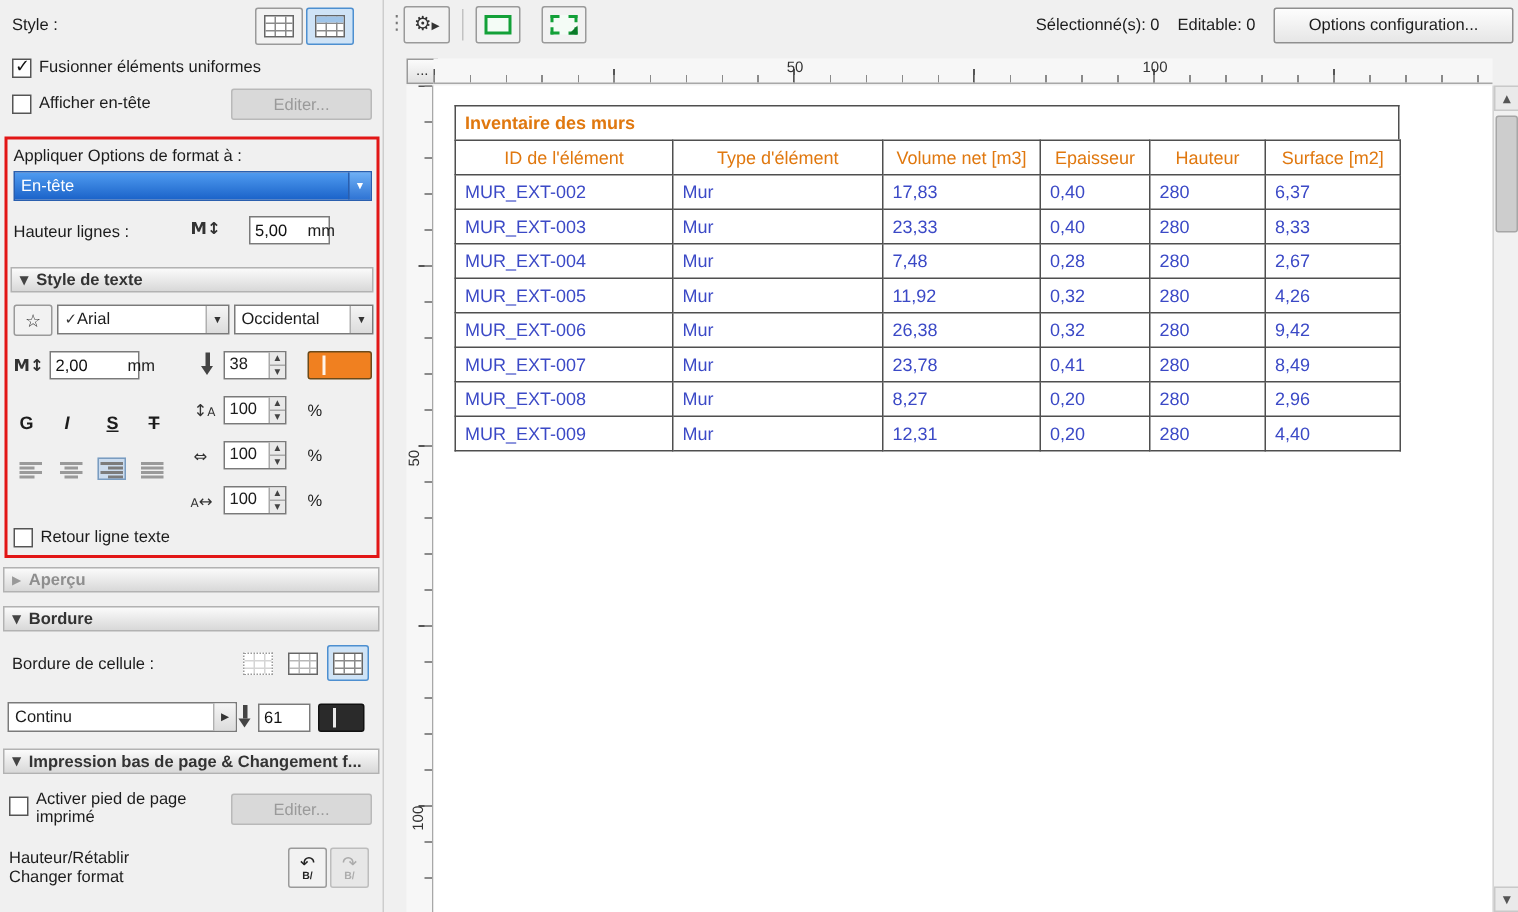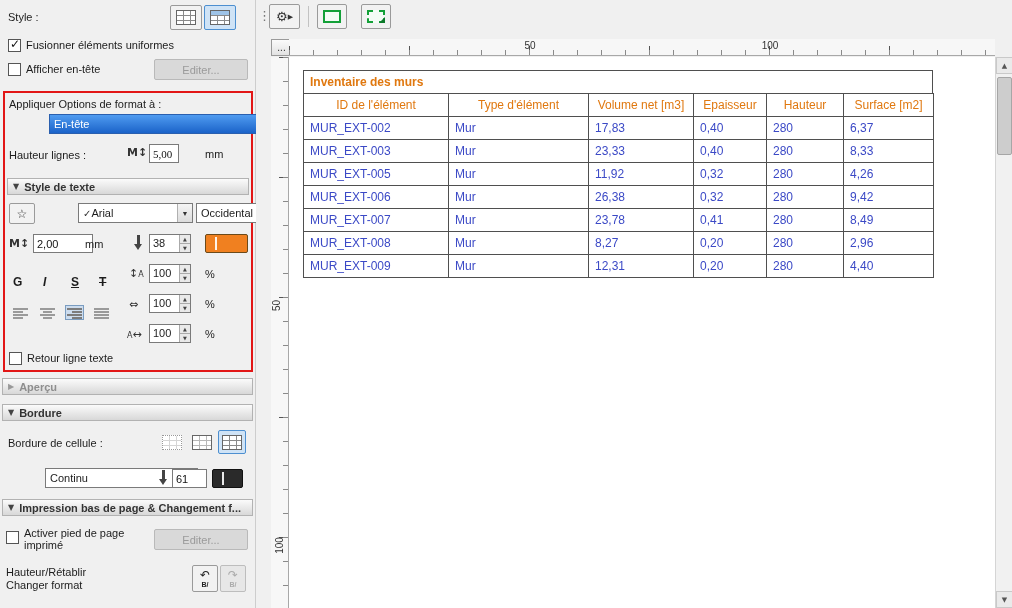--- a/index.html
+++ b/index.html
@@ -14,21 +14,21 @@
        font-size:11px;color:#1c1c1c;cursor:default;}
   .btn.disabled{background:#d9d9d9;border-color:#b9b9b9;color:#9a9a9a;}
   .iconbtn{position:absolute;display:flex;align-items:center;justify-content:center;
        background:#f2f2f2;border:1px solid #9a9a9a;border-radius:2px;}
   .iconbtn.selected{background:#cfe3f6;border-color:#4d8fd0;}
   .inp{position:absolute;border:1px solid #7a7a7a;background:#fff;font-family:"Liberation Sans",sans-serif;
        font-size:11px;padding:1px 3px;color:#111;}
   .cb{position:absolute;width:13px;height:13px;border:1px solid #555;background:#fff;}
   .cb.checked::after{content:"✓";position:absolute;left:1px;top:-3px;font-size:12px;font-weight:bold;color:#111;
        font-family:"DejaVu Sans",sans-serif;}
-  .combo{position:absolute;border:1px solid #7a7a7a;background:#fff;display:flex;align-items:center;margin-left:40px;}
+  .combo{position:absolute;border:1px solid #7a7a7a;background:#fff;display:flex;align-items:center;}
   .combo .txt{flex:1;padding:0 4px;overflow:hidden;white-space:nowrap;}
   .combo .arrow{width:15px;height:100%;display:flex;align-items:center;justify-content:center;
        background:linear-gradient(#f5f5f5,#dcdcdc);border-left:1px solid #b0b0b0;font-size:7px;color:#333;}
   .combo.blue{background:linear-gradient(#4f9bf0,#1b63c9);border-color:#2a5fae;color:#fff;}
   .combo.blue .arrow{background:linear-gradient(#6fb0f5,#2f74d4);border-left-color:#2a5fae;color:#fff;}
   .secbar{position:absolute;left:2px;right:2px;height:17px;display:flex;align-items:center;gap:5px;
        padding-left:5px;background:linear-gradient(#fbfbfb,#d8d8d8);border:1px solid #b2b2b2;
        font-weight:bold;color:#333;}
   .secbar .tri{font-size:8px;color:#444;font-family:"DejaVu Sans",sans-serif;}
   .secbar.dim{color:#8e8e8e;}
@@ -147,21 +147,21 @@
     <div class="redbox">
       <span class="lbl" style="left:4px;top:5px">Appliquer Options de format à :</span>
 
       <div class="combo blue" style="left:4px;top:21px;width:239px;height:20px">
         <span class="txt">En-tête</span>
         <span class="arrow">▼</span>
       </div>
 
       <span class="lbl" style="left:4px;top:56px">Hauteur lignes :</span>
       <span class="lbl ico" style="left:122px;top:53px;font-weight:bold">M↕</span>
-      <input class="inp" style="left: 144px; top: 51px; width: 30px; height: 19px; font-family: Liberation Serif, serif;" value="5,00">
+      <input class="inp" style="left: 161px; top: 51px; width: 54px; height: 19px;" value="5,00">
       <span class="lbl" style="left:200px;top:55px">mm</span>
 
       <div class="secbar" style="top:85px">
         <span class="tri">▼</span>
         <span>Style de texte</span>
       </div>
 
       <div class="iconbtn" style="left:4px;top:110px;width:26px;height:21px">
         <span class="ico" style="font-size:12px">☆</span>
       </div>
@@ -289,20 +289,25 @@
       <div class="iconbtn" style="left:13px;top:4px;width:31px;height:25px">
         <span class="ico" style="font-size:13px">⚙</span>
         <span class="ico" style="font-size:7px">▶</span>
       </div>
       <div style="position:absolute;left:52px;top:6px;width:1px;height:21px;background:#c2c2c2"></div>
       <div class="iconbtn" style="left:61px;top:4px;width:30px;height:25px">
         <span class="green-ico"></span>
       </div>
       <div class="iconbtn" style="left:105px;top:4px;width:30px;height:25px">
         <span class="green-ico edit"></span>
+      </div>
+      <div class="tb-right">
+        <span>Sélectionné(s): 0</span>
+        <span>Editable: 0</span>
+        <div class="btn" style="position:static;width:160px;height:24px">Options configuration...</div>
       </div>
     </div>
 
     <div class="corner-btn">...</div>
 
     <div class="h-ruler">
       <span class="num" style="left:241px">50</span>
       <span class="num" style="left:481px">100</span>
     </div>
 
@@ -344,20 +349,28 @@
               </tr>
               <tr>
                 <td>MUR_EXT-003</td>
                 <td>Mur</td>
                 <td>23,33</td>
                 <td>0,40</td>
                 <td>280</td>
                 <td>8,33</td>
               </tr>
               <tr>
+                <td>MUR_EXT-004</td>
+                <td>Mur</td>
+                <td>7,48</td>
+                <td>0,28</td>
+                <td>280</td>
+                <td>2,67</td>
+              </tr>
+              <tr>
                 <td>MUR_EXT-005</td>
                 <td>Mur</td>
                 <td>11,92</td>
                 <td>0,32</td>
                 <td>280</td>
                 <td>4,26</td>
               </tr>
               <tr>
                 <td>MUR_EXT-006</td>
                 <td>Mur</td>

